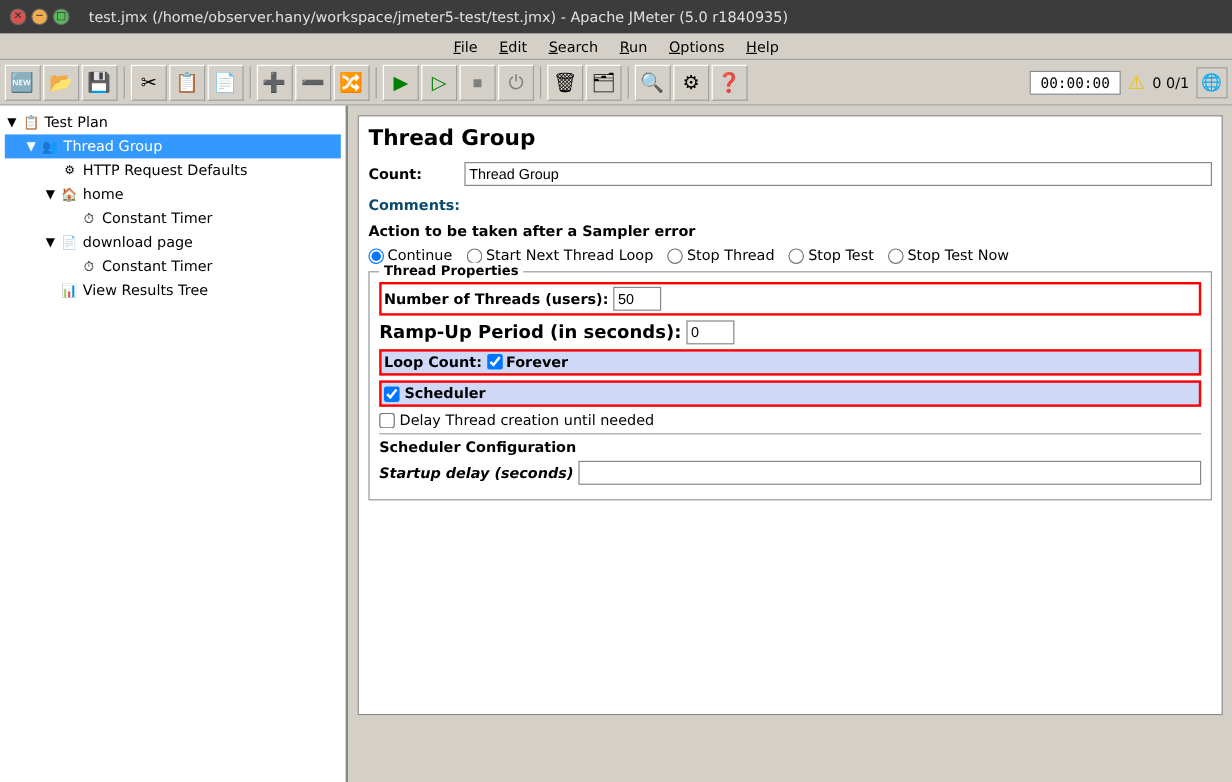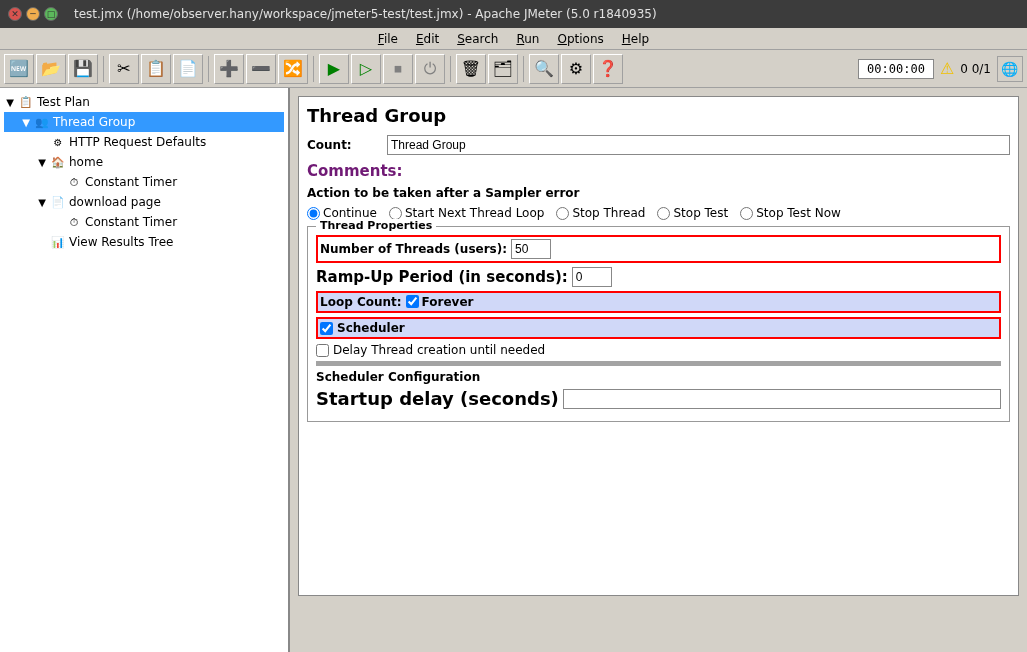--- a/index.html
+++ b/index.html
@@ -208,22 +208,22 @@
       flex: 1;
       height: 20px;
       border: 1px solid #888;
       background: #fff;
       font-size: 12px;
       padding: 0 3px;
       outline: none;
     }
     .form-comment-label {
       font-weight: bold;
-      font-size: 15px;
-      color: #701a75;
+      font-size: 12px;
+      color: #0c4a6e;
     }
 
     
     .radio-row {
       display: flex;
       align-items: center;
       flex-wrap: wrap;
       gap: 12px;
       margin: 6px 0;
       font-size: 12px;
@@ -407,26 +407,26 @@
         <div style="display:flex;align-items:center;margin-bottom:4px;border:2px solid red;padding:2px;background:#d0d8f8;">
           <input type="checkbox" checked="" style="">
           <span style="font-size:12px;font-weight:bold;color:#000;margin-left:4px;">Scheduler</span>
         </div>
 
         <div style="display:flex;align-items:center;margin-bottom:4px;">
           <input type="checkbox" style="">
           <span style="font-size:12px;color:#000;margin-left:4px;">Delay Thread creation until needed</span>
         </div>
 
-        <div style="border-top:5px solid #a3a3a3;margin-top:4px;padding-top:4px;">
+        <div style="border-top:1px solid #a3a3a3;margin-top:4px;padding-top:4px;">
           <div style="font-size:12px;font-weight:bold;color:#000;margin-bottom:4px;">Scheduler Configuration</div>
 
 
           <div style="display:flex;align-items:center;margin-bottom:4px;">
-            <span style="font-size:18px;font-weight:bold;color:#000;margin-right:4px;white-space:nowrap;">Startup delay (seconds)</span>
+            <span style="font-size:12px;font-weight:bold;color:#000;margin-right:4px;white-space:nowrap;font-style:italic;">Startup delay (seconds)</span>
             <input type="text" style="flex: 1 1 0%; height: 20px; border: 1px solid rgb(136, 136, 136); font-size: 12px; padding: 0px 3px;" value="">
           </div>
 
         </div>
       </div>
 
     </div>
   </div>
 </div>
 

